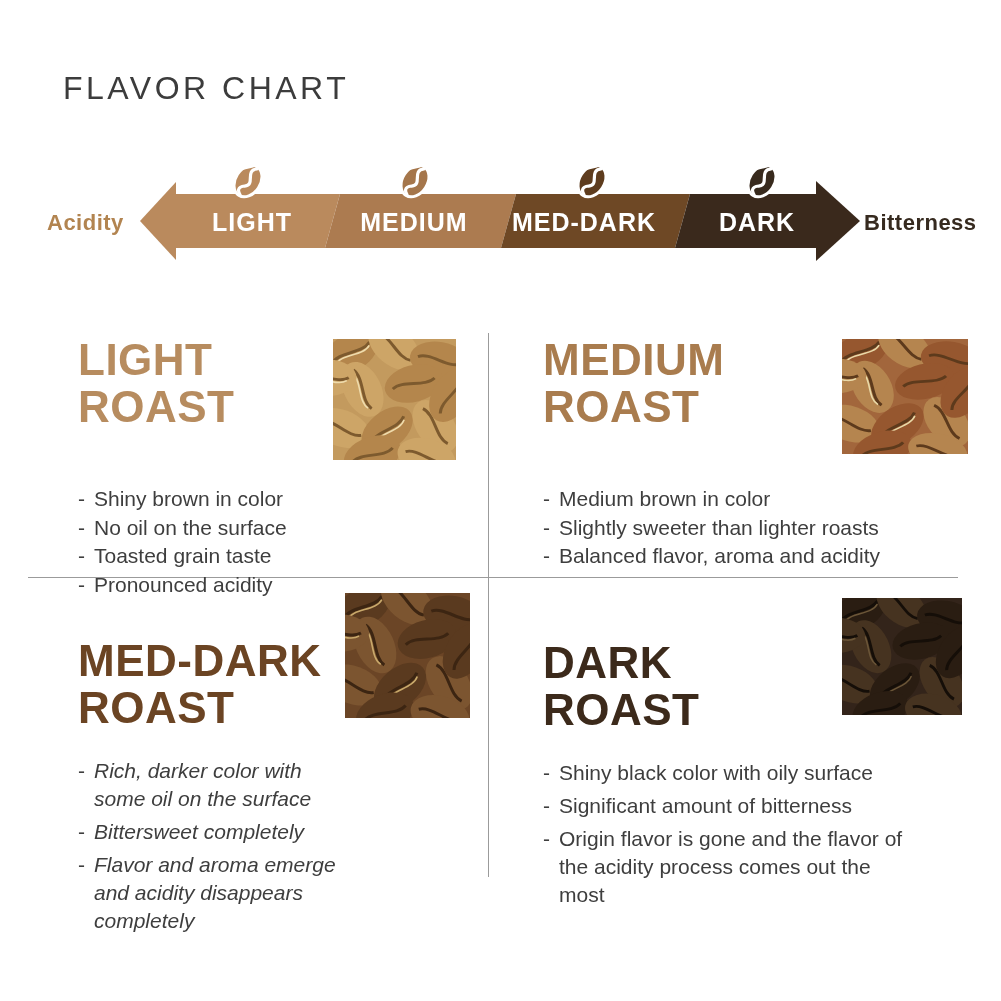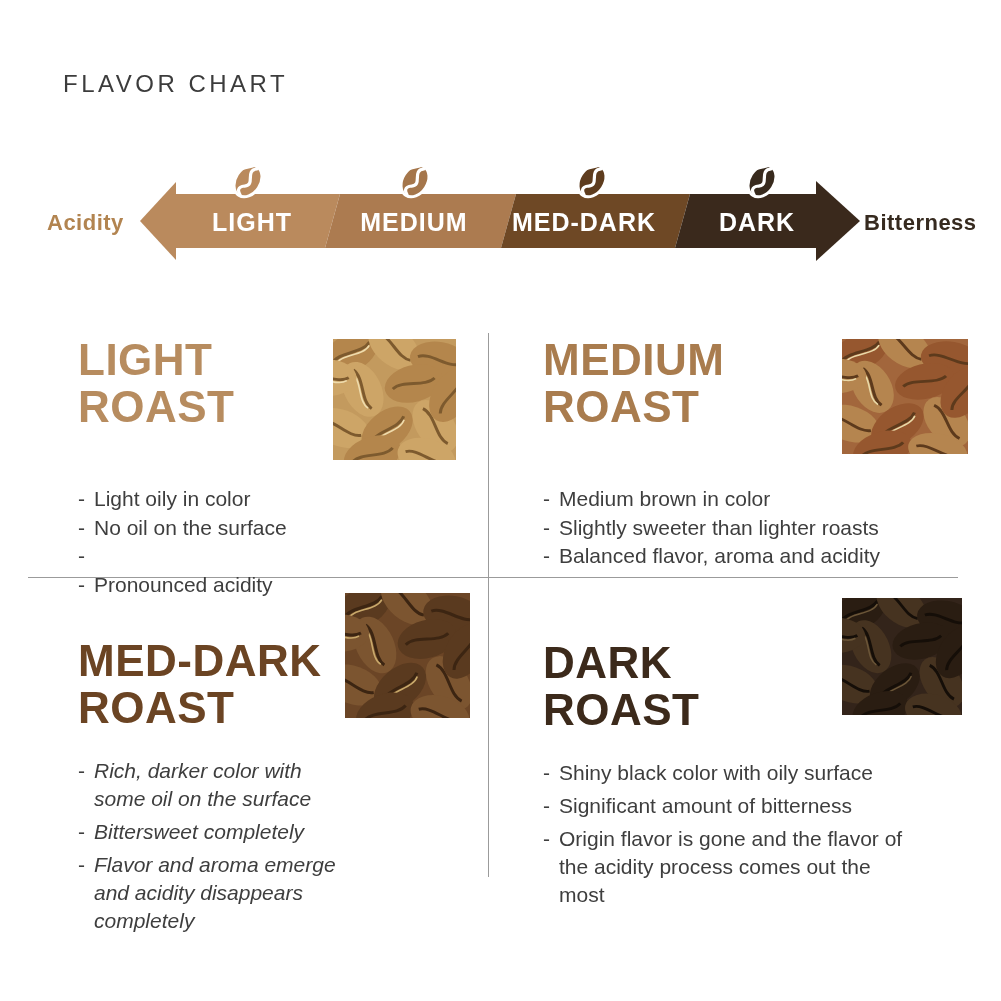--- a/index.html
+++ b/index.html
@@ -1,21 +1,21 @@
 <!DOCTYPE html>
 <html><head>
 <meta charset="utf-8">
 <style>
   * { margin:0; padding:0; box-sizing:border-box; }
   html,body { width:1001px; height:1001px; background:#ffffff; overflow:hidden;
     font-family:"Liberation Sans", sans-serif; }
   .page { position:relative; width:1001px; height:1001px; background:#fff; }
 
   
-  .page-title { position:absolute; left:63px; top:70px; font-size:24px; font-weight:500;
+  .page-title { position:absolute; left:63px; top:70px; font-size:32px; font-weight:500;
     letter-spacing:3.5px; color:#3c3c3c; }
 
   
   .scale-svg { position:absolute; left:0; top:152px; width:1001px; height:120px; }
   .scale-svg text.seg-label { font-size:25px; font-weight:800; letter-spacing:1px; fill:#ffffff; }
   .scale-svg text.end-label { font-size:22px; font-weight:600; letter-spacing:0.5px; }
 
   
   .divider-h { position:absolute; left:28px; top:577px; width:930px; height:1px; background:#9b9b9b; }
   .divider-v { position:absolute; left:488px; top:333px; width:1px; height:544px; background:#9b9b9b; }
@@ -97,28 +97,29 @@
   <div class="divider-v"></div>
 
   <section class="quad q-light">
     <h2 style="color: rgb(183, 140, 95);">
       <div>LIGHT</div>
       <div>ROAST</div>
     </h2>
     <ul class="bullets">
         <li>
           <span class="dash">-</span>
-          <span class="btxt">Light oily in color</span>
+          <span class="btxt">Shiny brown in color</span>
         </li>
         <li>
           <span class="dash">-</span>
           <span class="btxt">No oil on the surface</span>
         </li>
         <li>
           <span class="dash">-</span>
+          <span class="btxt">Toasted grain taste</span>
         </li>
         <li>
           <span class="dash">-</span>
           <span class="btxt">Pronounced acidity</span>
         </li>
       </ul>
   </section>
   <div class="photo ph-light">
     <svg viewBox="0 0 125 125" preserveAspectRatio="none">
         <rect width="125" height="125" fill="#c39a5e"></rect>

